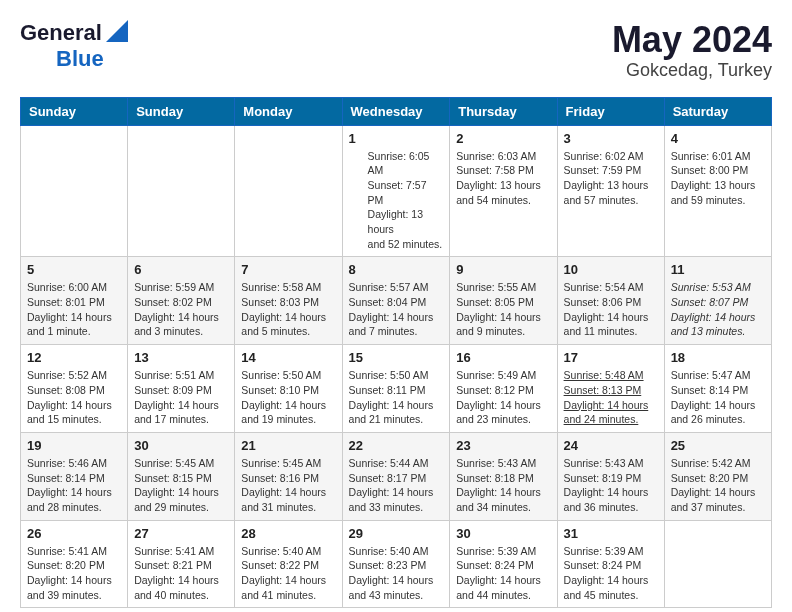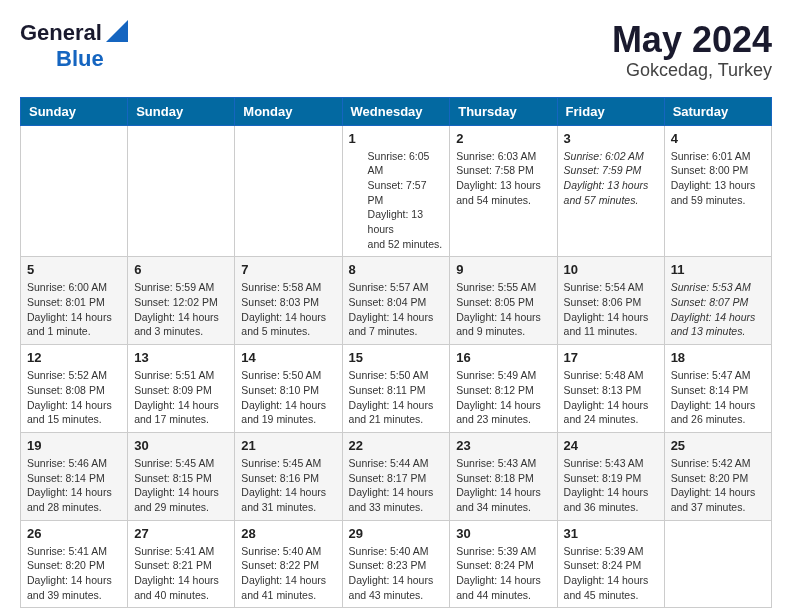--- a/index.html
+++ b/index.html
@@ -132,21 +132,21 @@
         </td>
         <td>
           <span class="day-num">2</span>
           <div class="day-info" style="white-space: pre-line;">Sunrise: 6:03 AM
 Sunset: 7:58 PM
 Daylight: 13 hours
 and 54 minutes.</div>
         </td>
         <td>
           <span class="day-num">3</span>
-          <div class="day-info" style="white-space: pre-line; font-style: italic;">Sunrise: 6:02 AM
+          <div class="day-info" style="white-space: pre-line;">Sunrise: 6:02 AM
 Sunset: 7:59 PM
 Daylight: 13 hours
 and 57 minutes.</div>
         </td>
         <td>
           <span class="day-num">4</span>
           <div class="day-info" style="white-space: pre-line;">Sunrise: 6:01 AM
 Sunset: 8:00 PM
 Daylight: 13 hours
 and 59 minutes.</div>
@@ -156,21 +156,21 @@
         <td>
           <span class="day-num">5</span>
           <div class="day-info" style="white-space: pre-line;">Sunrise: 6:00 AM
 Sunset: 8:01 PM
 Daylight: 14 hours
 and 1 minute.</div>
         </td>
         <td>
           <span class="day-num">6</span>
           <div class="day-info" style="white-space: pre-line;">Sunrise: 5:59 AM
-Sunset: 12:02 PM
+Sunset: 8:02 PM
 Daylight: 14 hours
 and 3 minutes.</div>
         </td>
         <td>
           <span class="day-num">7</span>
           <div class="day-info" style="white-space: pre-line;">Sunrise: 5:58 AM
 Sunset: 8:03 PM
 Daylight: 14 hours
 and 5 minutes.</div>
         </td>
@@ -234,21 +234,21 @@
         </td>
         <td>
           <span class="day-num">16</span>
           <div class="day-info" style="white-space: pre-line;">Sunrise: 5:49 AM
 Sunset: 8:12 PM
 Daylight: 14 hours
 and 23 minutes.</div>
         </td>
         <td>
           <span class="day-num">17</span>
-          <div class="day-info" style="white-space: pre-line;">Sunrise: 5:48 AM
+          <div class="day-info" style="white-space: pre-line; text-decoration: underline;">Sunrise: 5:48 AM
 Sunset: 8:13 PM
 Daylight: 14 hours
 and 24 minutes.</div>
         </td>
         <td>
           <span class="day-num">18</span>
           <div class="day-info" style="white-space: pre-line;">Sunrise: 5:47 AM
 Sunset: 8:14 PM
 Daylight: 14 hours
 and 26 minutes.</div>

